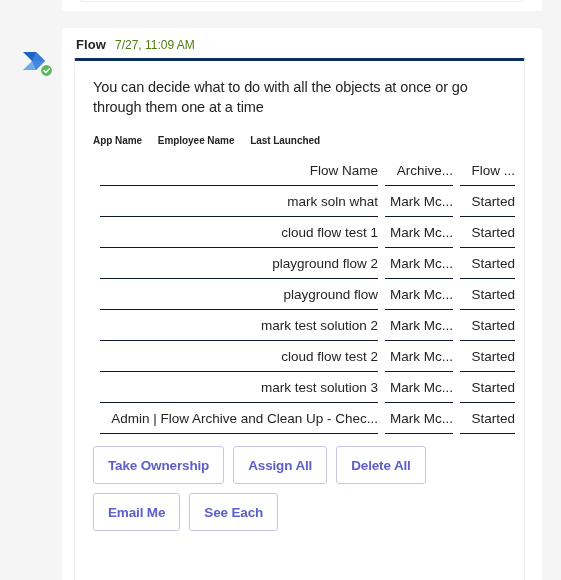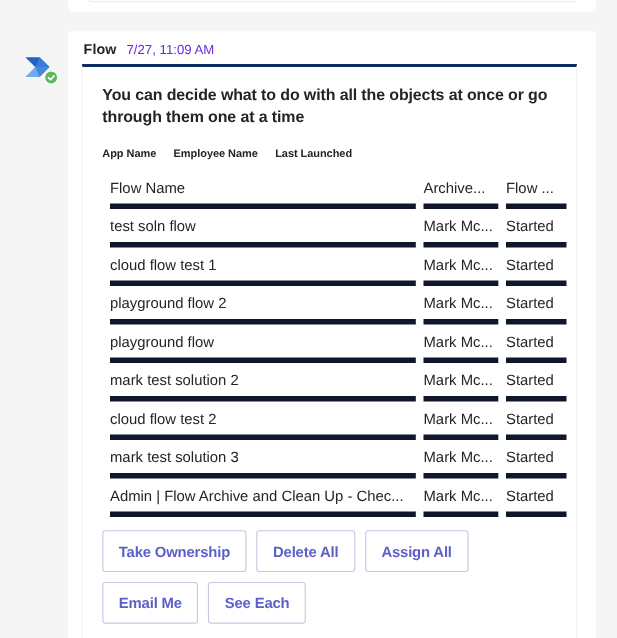--- a/index.html
+++ b/index.html
@@ -50,21 +50,21 @@
     display: flex; align-items: baseline; text-align: center;
   }
   .sender {
     font-size: 13px;
     font-weight: bold;
     color: #252423;
     letter-spacing: .1px;
   }
   .timestamp {
     font-size: 12px;
-    color: #6d28d9;
+    color: #4d7c0f;
     margin-left: 9px;
   }
 
   
   .adaptive-card {
     position: absolute;
     left: 12px; top: 30px;
     width: 451px;
     height: 560px;
     background: #ffffff;
@@ -74,21 +74,21 @@
     overflow: hidden;
   }
   .ac-body {
     padding: 16px 18px 0 18px;
   }
 
   .ac-text {
     font-size: 14.5px;
     line-height: 20px;
     color: #252423;
-    font-weight: bold;
+    font-weight: normal;
     letter-spacing: -.1px;
   }
 
   .ac-subline {
     margin-top: 18px;
     font-size: 10px;
     color: #252423;
     letter-spacing: -.05px;
     font-weight: bold;
   }
@@ -98,26 +98,26 @@
   
   table.flow-table {
     margin-top: 15px;
     width: 100%;
     border-collapse: separate;
     border-spacing: 7px 0;
     table-layout: fixed;
   }
   table.flow-table th,
   table.flow-table td {
-    text-align: left;
+    text-align: right;
     font-weight: normal;
     font-size: 13.5px;
     color: #252423;
     padding: 8px 0 7px 0;
-    border-bottom: 5px solid #0f172a;
+    border-bottom: 1px solid #0f172a;
     white-space: nowrap;
     overflow: hidden;
     text-overflow: ellipsis;
   }
   table.flow-table th {
     color: #252423;
     padding-top: 2px;
   }
   col.c-name  { width: 278px; }
   col.c-emp   { width: 68px; }
@@ -188,21 +188,21 @@
         </colgroup>
         <thead>
           <tr>
             <th>Flow Name</th>
             <th>Archive...</th>
             <th>Flow ...</th>
           </tr>
         </thead>
         <tbody>
           <tr>
-            <td>test soln flow</td>
+            <td>mark soln what</td>
             <td>Mark Mc...</td>
             <td>Started</td>
           </tr>
           <tr>
             <td>cloud flow test 1</td>
             <td>Mark Mc...</td>
             <td>Started</td>
           </tr>
           <tr>
             <td>playground flow 2</td>
@@ -234,22 +234,22 @@
             <td>Mark Mc...</td>
             <td>Started</td>
           </tr>
         </tbody>
       </table>
     </div>
 
     <div class="actions">
       <div class="btn-row">
         <button class="ac-btn">Take Ownership</button>
+        <button class="ac-btn">Assign All</button>
         <button class="ac-btn">Delete All</button>
-        <button class="ac-btn">Assign All</button>
       </div>
       <div class="btn-row">
         <button class="ac-btn">Email Me</button>
         <button class="ac-btn">See Each</button>
       </div>
     </div>
 
   </div>
 </div>
 

